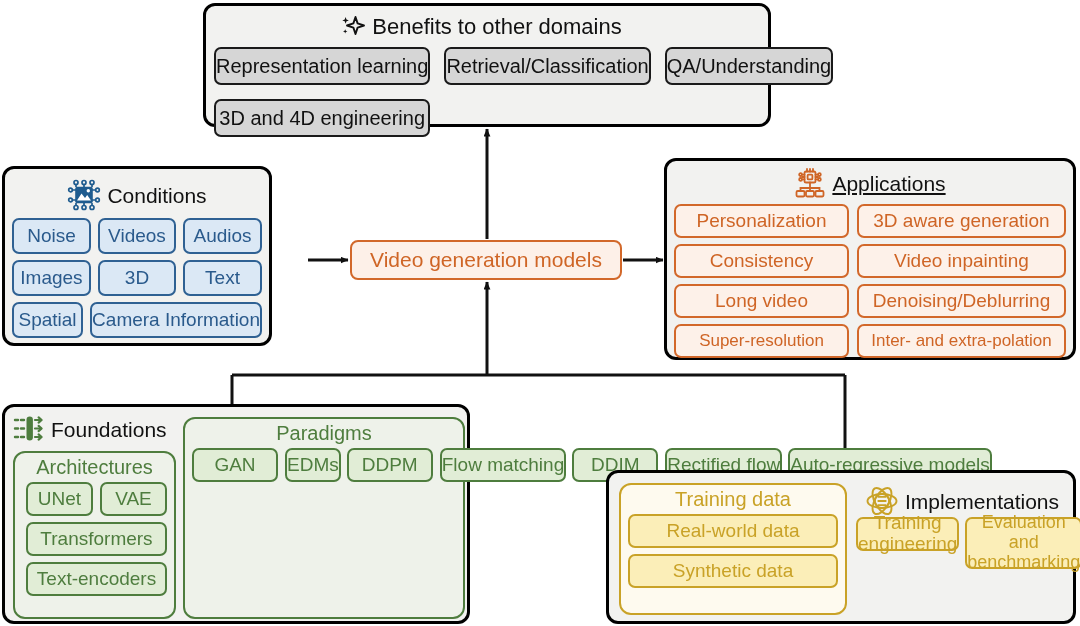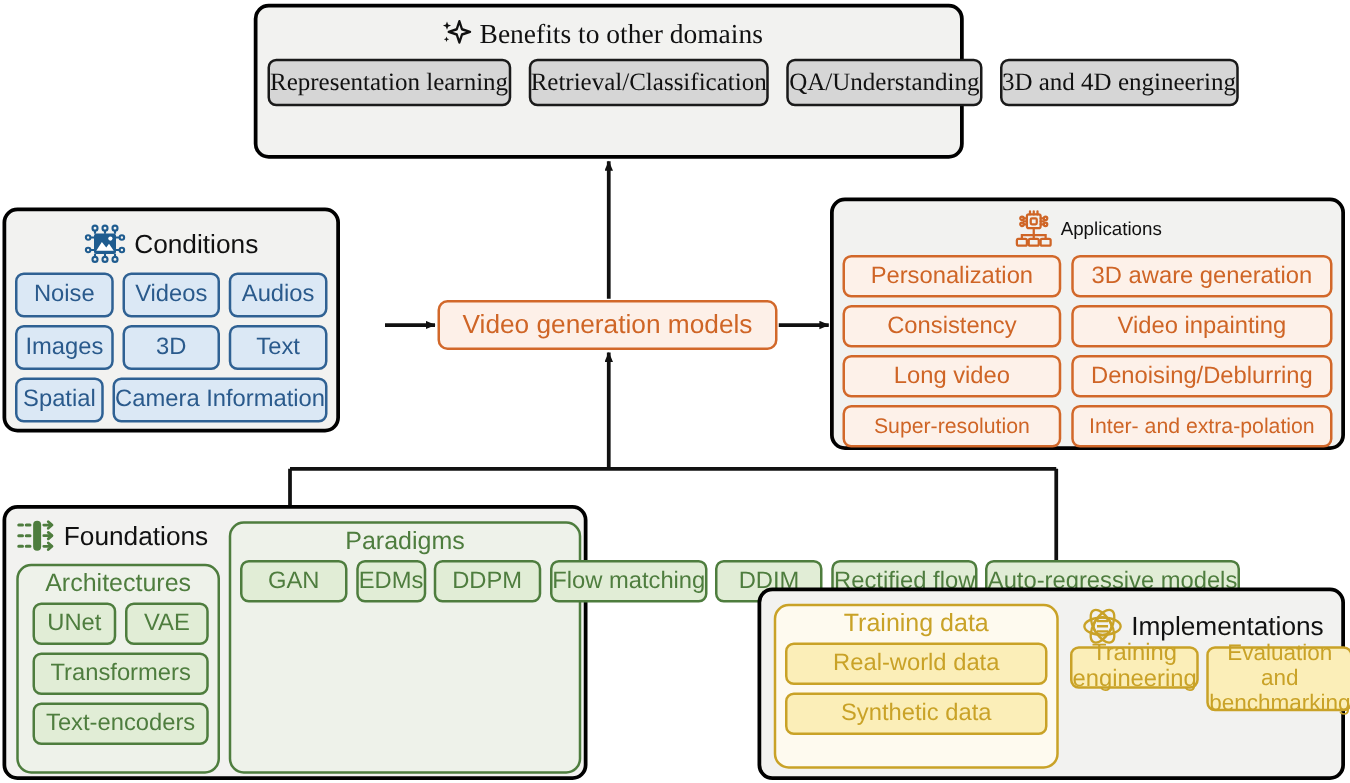--- a/index.html
+++ b/index.html
@@ -45,32 +45,32 @@
     justify-content:center;
     text-align:center;
     border-radius:7px;
     white-space:nowrap;
     line-height:1.05;
   }
   .row{display:flex;gap:7px;}
 
   
   #benefits{left:203px;top:3px;width:568px;height:124px;}
-  #benefits .inner{padding:6px 20px 8px 8px;font-family:Liberation Serif, serif;}
+  #benefits .inner{padding:6px 20px 8px 8px;}
   #benefits .card-title{font-size:22px;margin:2px 0 7px 0;}
   #benefits .chip{
     background:#d6d6d6;
     border:2.5px solid #1a1a1a;
     color:#111;
     font-size:20px;
     height:38px;
     flex:1;
     margin-bottom:7px;
   }
-  #benefits .grid{display:grid;grid-template-columns:1fr 1fr 1fr 1fr;gap:7px 14px;}
+  #benefits .grid{display:grid;grid-template-columns:1fr 1fr 1fr;gap:7px 14px;}
 
   
   #conditions{left:2px;top:166px;width:270px;height:180px;}
   #conditions .card-title{font-size:21px;margin:5px 0 6px 0;}
   #conditions .inner{padding:4px 7px 7px 7px;}
   #conditions .chip{
     background:#dbe8f5;
     border:2.5px solid #2f6193;
     color:#2a5a8c;
     font-size:19px;
@@ -95,21 +95,21 @@
     background:#fdf0e8;
     border:2.5px solid #d2682a;
     border-radius:8px;
     color:#cf6526;
     font-size:21px;
     white-space:nowrap;
   }
 
   
   #applications{left:664px;top:158px;width:412px;height:202px;}
-  #applications .card-title{font-size:15px;margin:3px 0 5px 0;}
+  #applications .card-title{font-size:21px;margin:3px 0 5px 0;text-decoration:underline;}
   #applications .inner{padding:3px 7px 6px 7px;}
   #applications .grid{display:grid;grid-template-columns:175px 1fr;gap:6px 8px;}
   #applications .chip{
     background:#fdf1e9;
     border:2.5px solid #d2682a;
     color:#cf6526;
     font-size:19px;
     height:34px;
   }
   #applications .chip.small{font-size:17px;}

